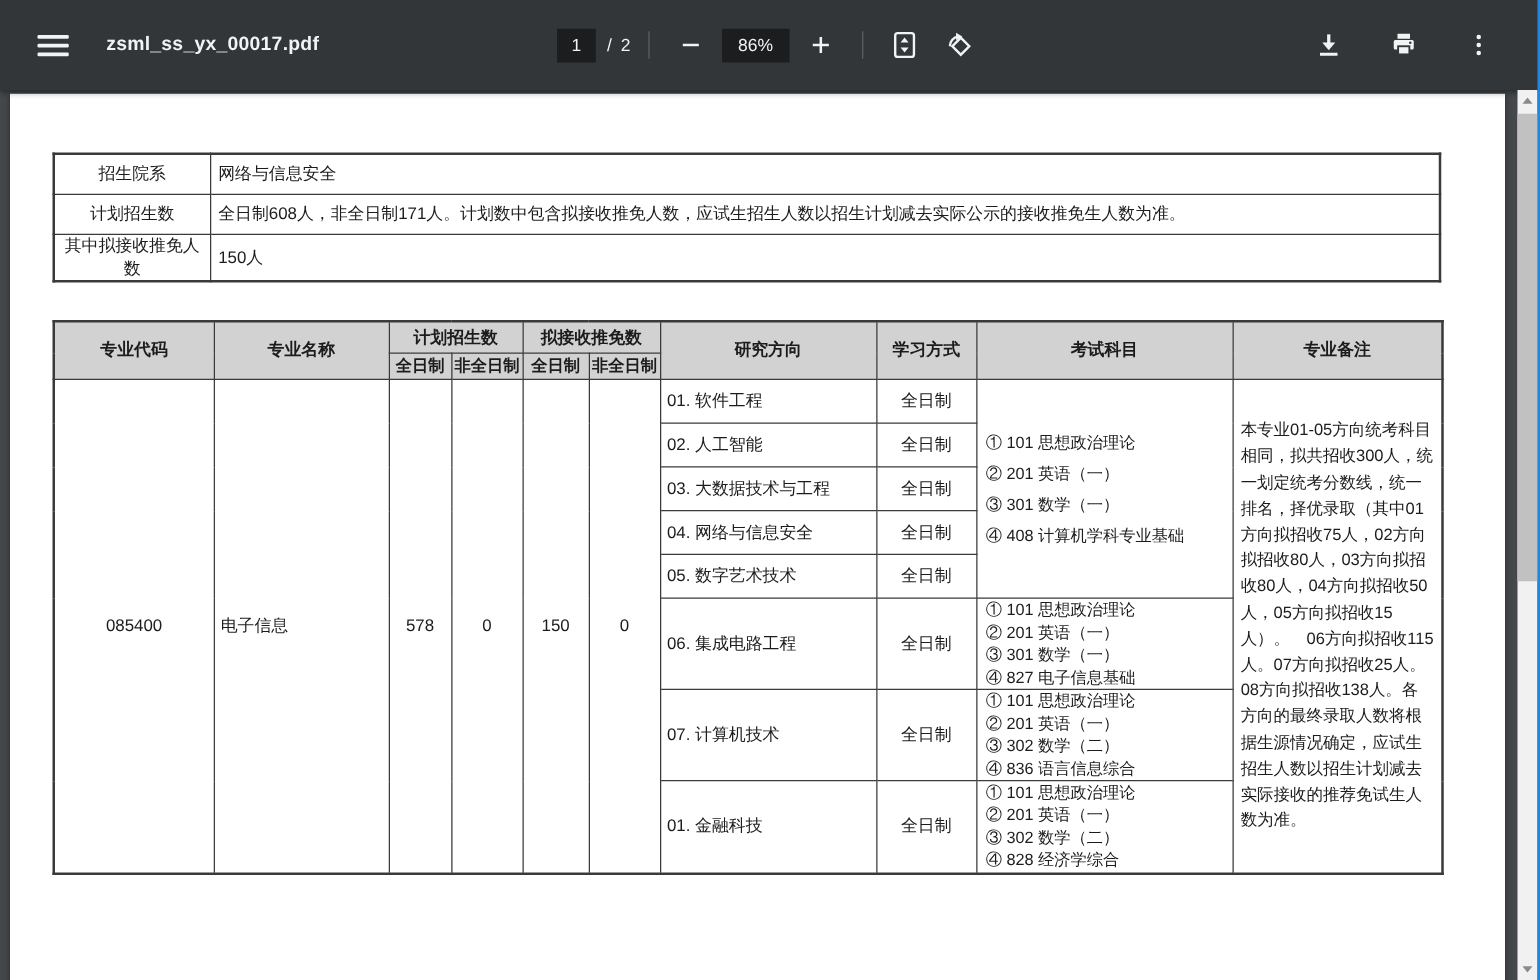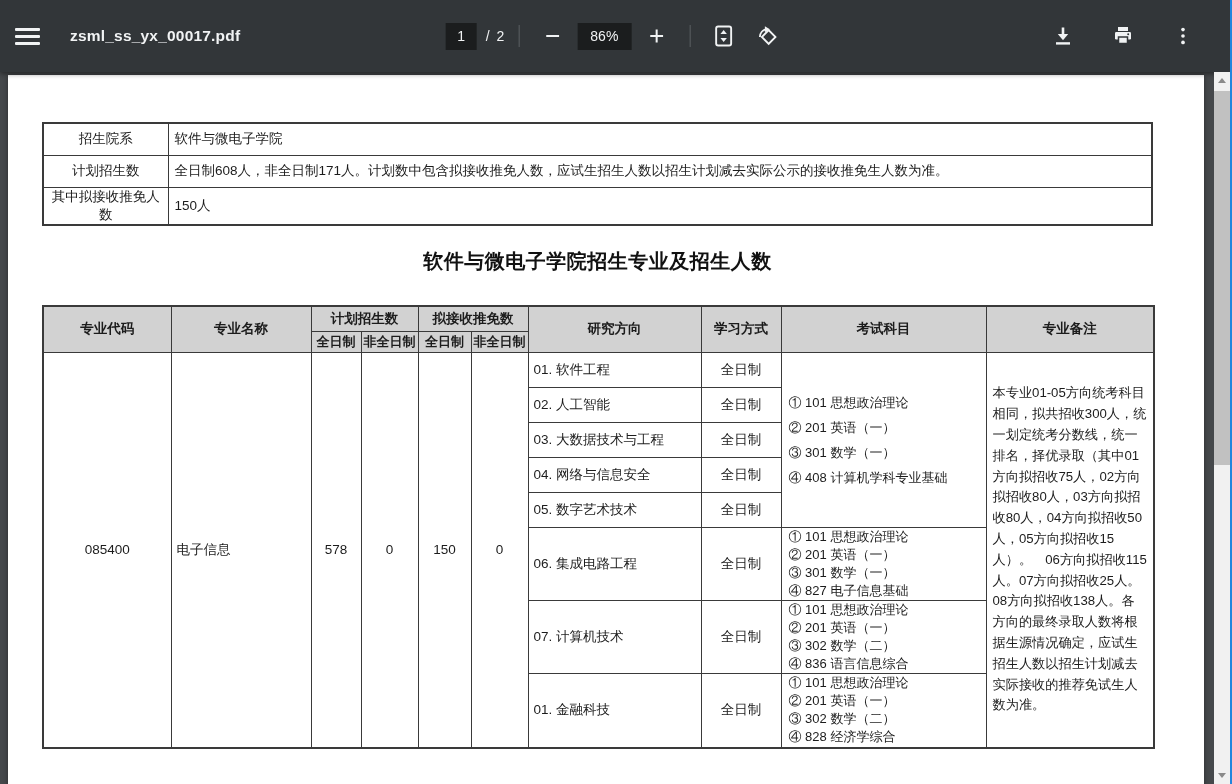--- a/index.html
+++ b/index.html
@@ -10,21 +10,21 @@
     position:relative;
   }
 
   
   .toolbar {
     position:relative; height:72px; background:#323639;
     display:flex; align-items:center;
     box-shadow:0 2px 5px rgba(0,0,0,.45);
     z-index:6;
   }
-  .tb-left { display:flex; align-items:center; padding-left:8px; }
+  .tb-left { display:flex; align-items:center; padding-left:23px; }
   .icon-btn {
     width:38px; height:38px; border:none; background:transparent;
     display:flex; align-items:center; justify-content:center; cursor:pointer;
   }
   .hamburger { width:25px; height:17px; display:flex; flex-direction:column; justify-content:space-between; }
   .hamburger span { display:block; height:3px; background:#f1f3f4; border-radius:1px; }
   .filename { color:#f1f3f4; font-size:15.5px; font-weight:bold; margin-left:24px; letter-spacing:.2px; }
 
   .tb-center {
     position:absolute; left:50%; top:0; transform:translateX(-50%);
@@ -182,34 +182,33 @@
   <div class="pdf-page">
 
     <table class="info-table">
       <colgroup>
           <col style="width:125px">
           <col>
         </colgroup>
       <tbody>
           <tr>
         <td class="lbl">招生院系</td>
-        <td class="val">软件与微电子学院</td>
+        <td class="val">网络与信息安全</td>
       </tr>
       <tr>
         <td class="lbl">计划招生数</td>
         <td class="val">全日制608人，非全日制171人。计划数中包含拟接收推免人数，应试生招生人数以招生计划减去实际公示的接收推免生人数为准。</td>
       </tr>
       <tr>
         <td class="lbl">其中拟接收推免人数</td>
         <td class="val">150人</td>
       </tr>
     </tbody>
       </table>
 
-    <div class="doc-title">软件与微电子学院招生专业及招生人数</div>
 
     <table class="adm-table">
       <colgroup>
         <col style="width:128px">
           <col style="width:140px">
         <col style="width:50px">
           <col style="width:57px">
         <col style="width:53px">
           <col style="width:57px">
         <col style="width:173px">

